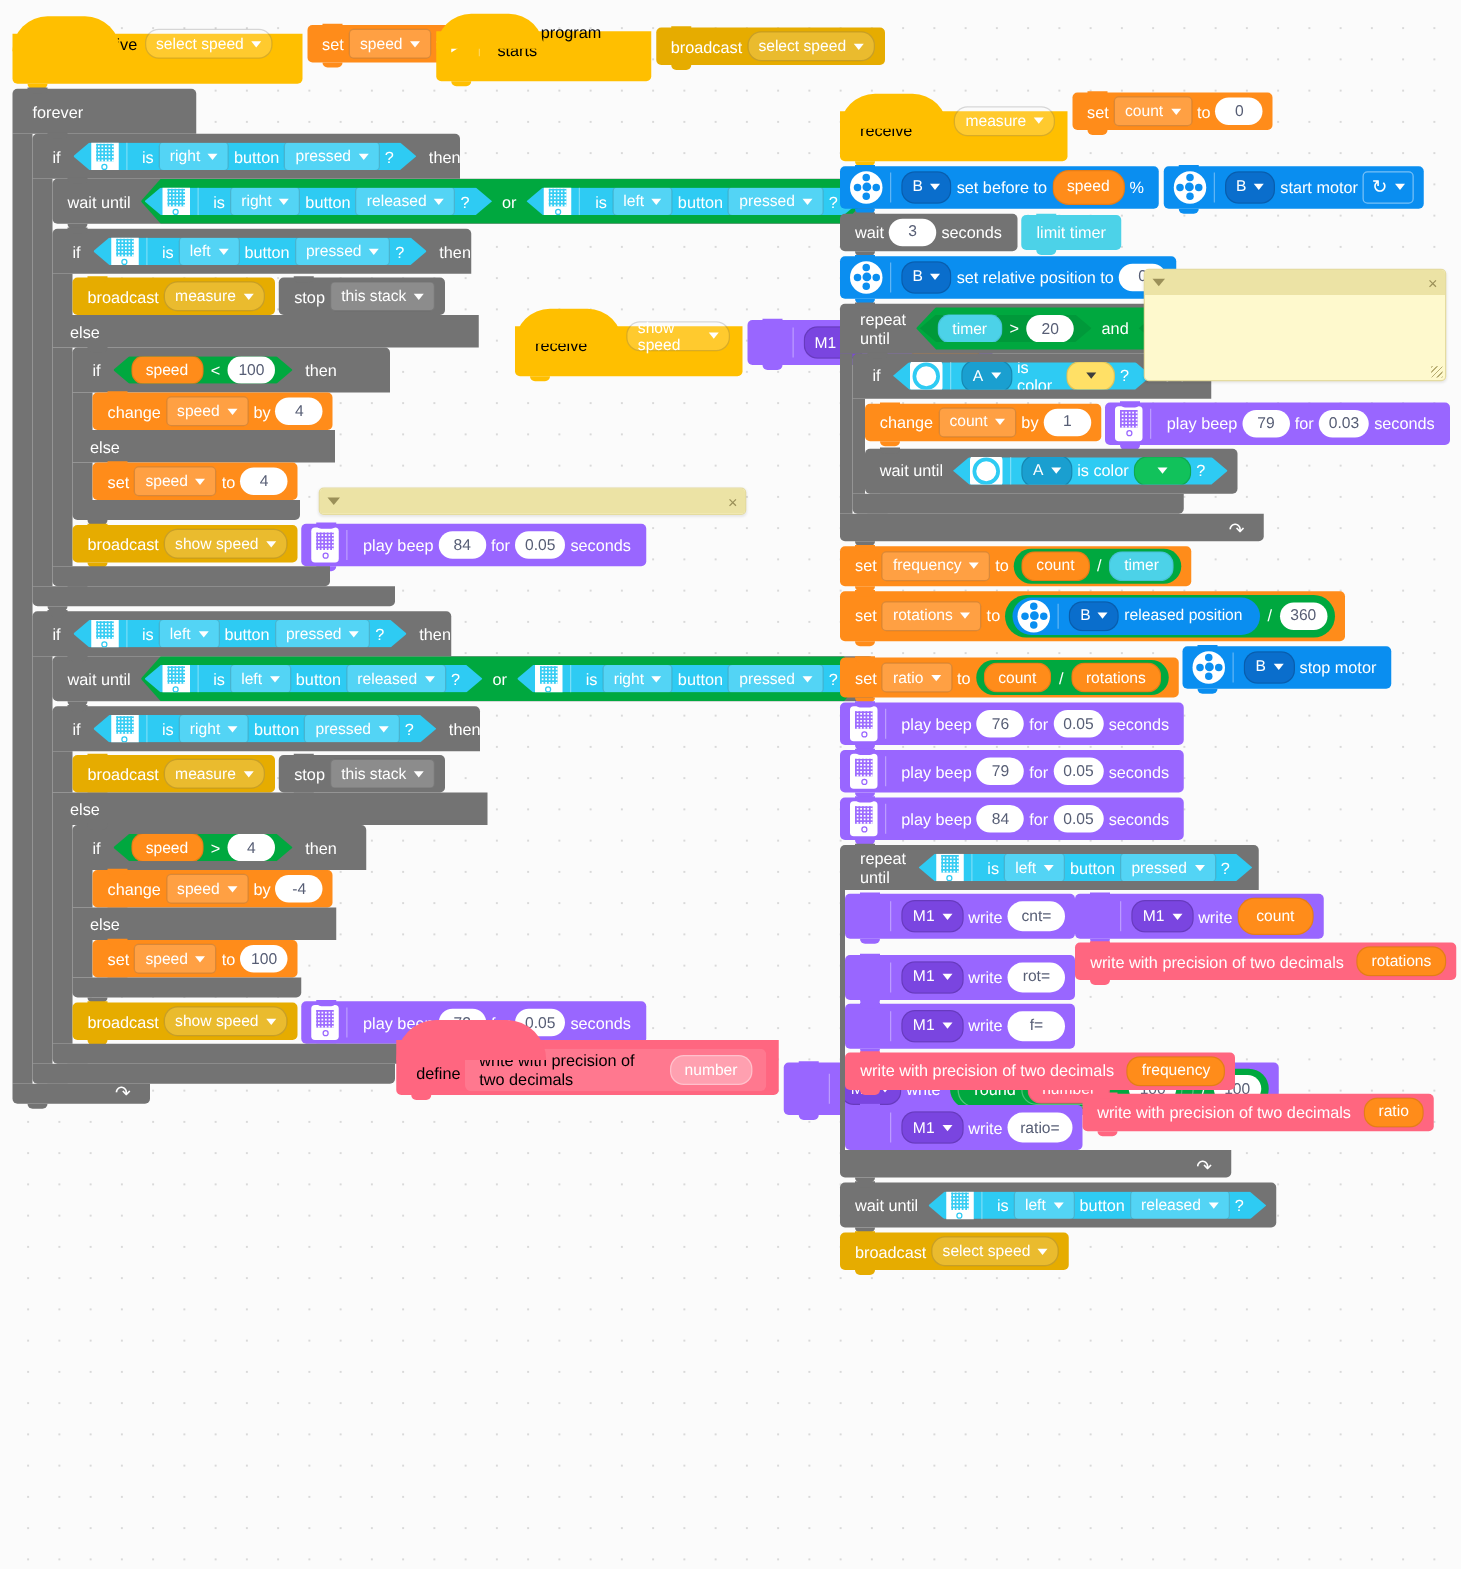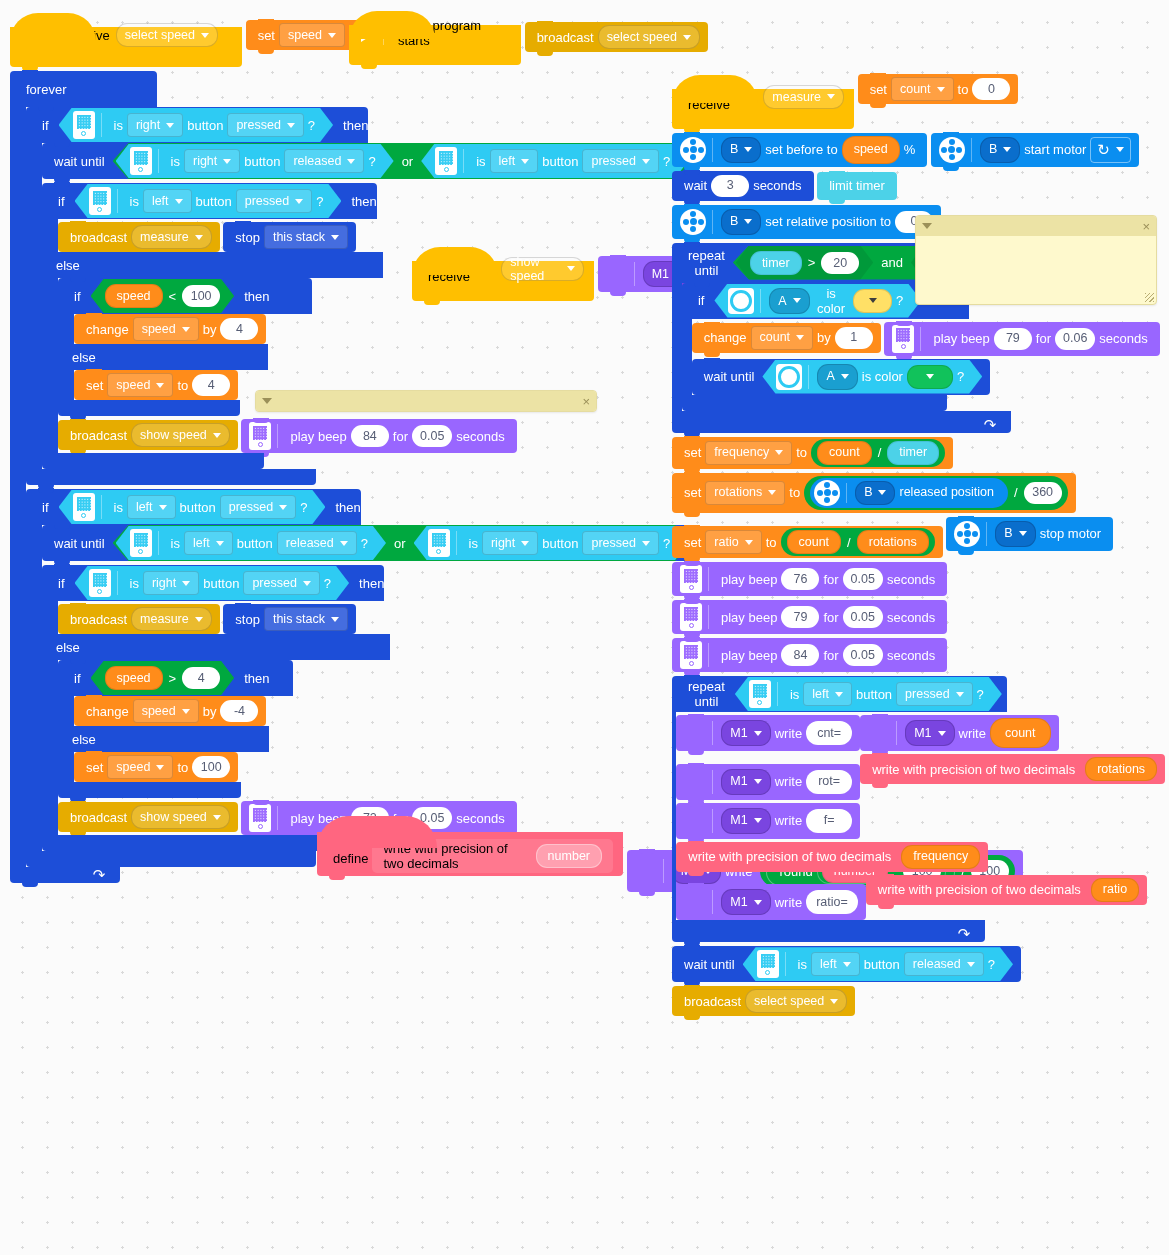--- a/index.html
+++ b/index.html
@@ -40,21 +40,21 @@
     background:inherit;border-radius:0 0 4px 4px;
   }
   .stack::after{
     content:"";position:absolute;left:12px;bottom:-4px;width:16px;height:4px;
     background:inherit;border-radius:0 0 4px 4px;
   }
 
   
   .c-event{background:#ffbf00;}
   .c-event-d{background:#e6ac00;}
-  .c-control{background:#1d4ed8;text-align:center;}
+  .c-control{background:#737373;}
   .c-var{background:#ff8c1a;}
   .c-op{background:#00a83f;}
   .c-op-d{background:#00993a;}
   .c-sensing{background:#2ecbf3;}
   .c-motor{background:#0a8ef0;}
   .c-light{background:#9966ff;}
   .c-timer{background:#4cd2e8;}
   .c-custom{background:#ff6680;}
 
   
@@ -96,21 +96,21 @@
   .varpill.timer{background:#4cd2e8;border-color:rgba(0,0,0,0.08);}
   .varpill.custom{background:#ff6680;border-color:rgba(0,0,0,0.08);}
   .varpill.ghost{background:rgba(255,255,255,0.3);border-color:rgba(255,255,255,0.35);}
   .swatch{
     display:inline-flex;align-items:center;justify-content:center;
     width:44px;height:22px;border-radius:11px;
     border:1px solid rgba(0,0,0,0.12);
   }
   .hex-full{
     display:inline-flex;align-items:center;
-    height:34px;padding:0 14px;
+    height:22px;padding:0 14px;
     clip-path:polygon(13px 0, calc(100% - 13px) 0, 100% 50%, calc(100% - 13px) 100%, 13px 100%, 0 50%);
   }
   .hex-outer{
     display:inline-flex;align-items:center;gap:0;
     height:36px;padding:0 3px;
     clip-path:polygon(16px 0, calc(100% - 16px) 0, 100% 50%, calc(100% - 16px) 100%, 16px 100%, 0 50%);
   }
   .oval-outer{
     display:inline-flex;align-items:center;
     height:30px;padding:0 6px;border-radius:15px;
@@ -932,21 +932,21 @@
               </div>
               <div class="blk stack c-light" style="height:34px;margin-top:3px;">
                 <span class="ic ic-hub purple">
                       <span class="hub-grid"></span>
                       <span class="hub-dot"></span>
                     </span>
                 <span class="divider"></span>
                 <span class="lbl">play beep</span>
                 <span class="num">79</span>
                 <span class="lbl">for</span>
-                <span class="num">0.06</span>
+                <span class="num">0.03</span>
                 <span class="lbl">seconds</span>
               </div>
               <div class="blk stack c-control" style="height:36px;margin-top:3px;padding:0 8px;">
                 <span class="lbl">wait until</span>
                 <span class="hex-full c-sensing" style="margin-left:4px;">
                   <span class="ic ic-color">
                         <i></i>
                       </span>
                   <span class="divider"></span>
                   <span class="drop" style="background:#1a9fd0;height:24px;">

